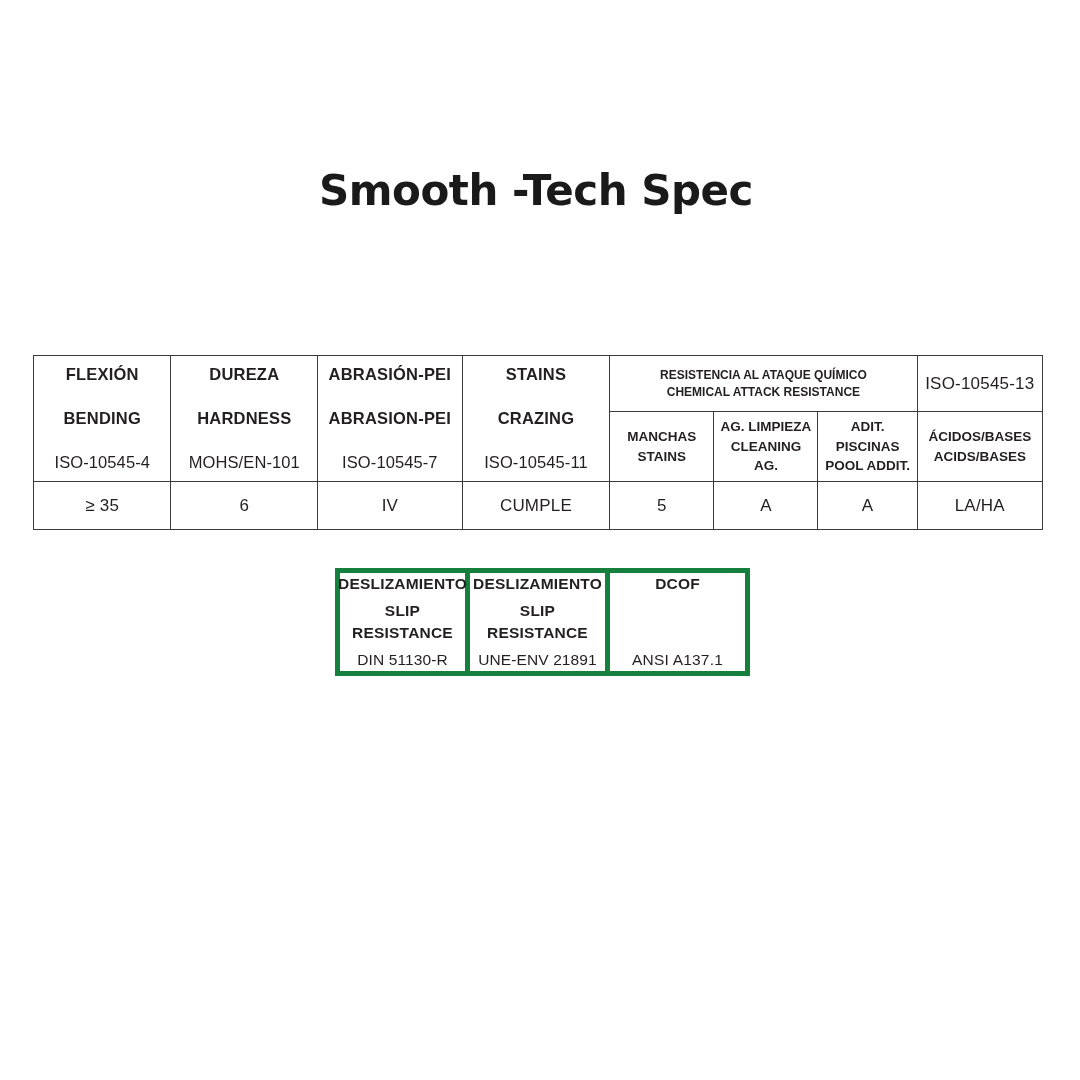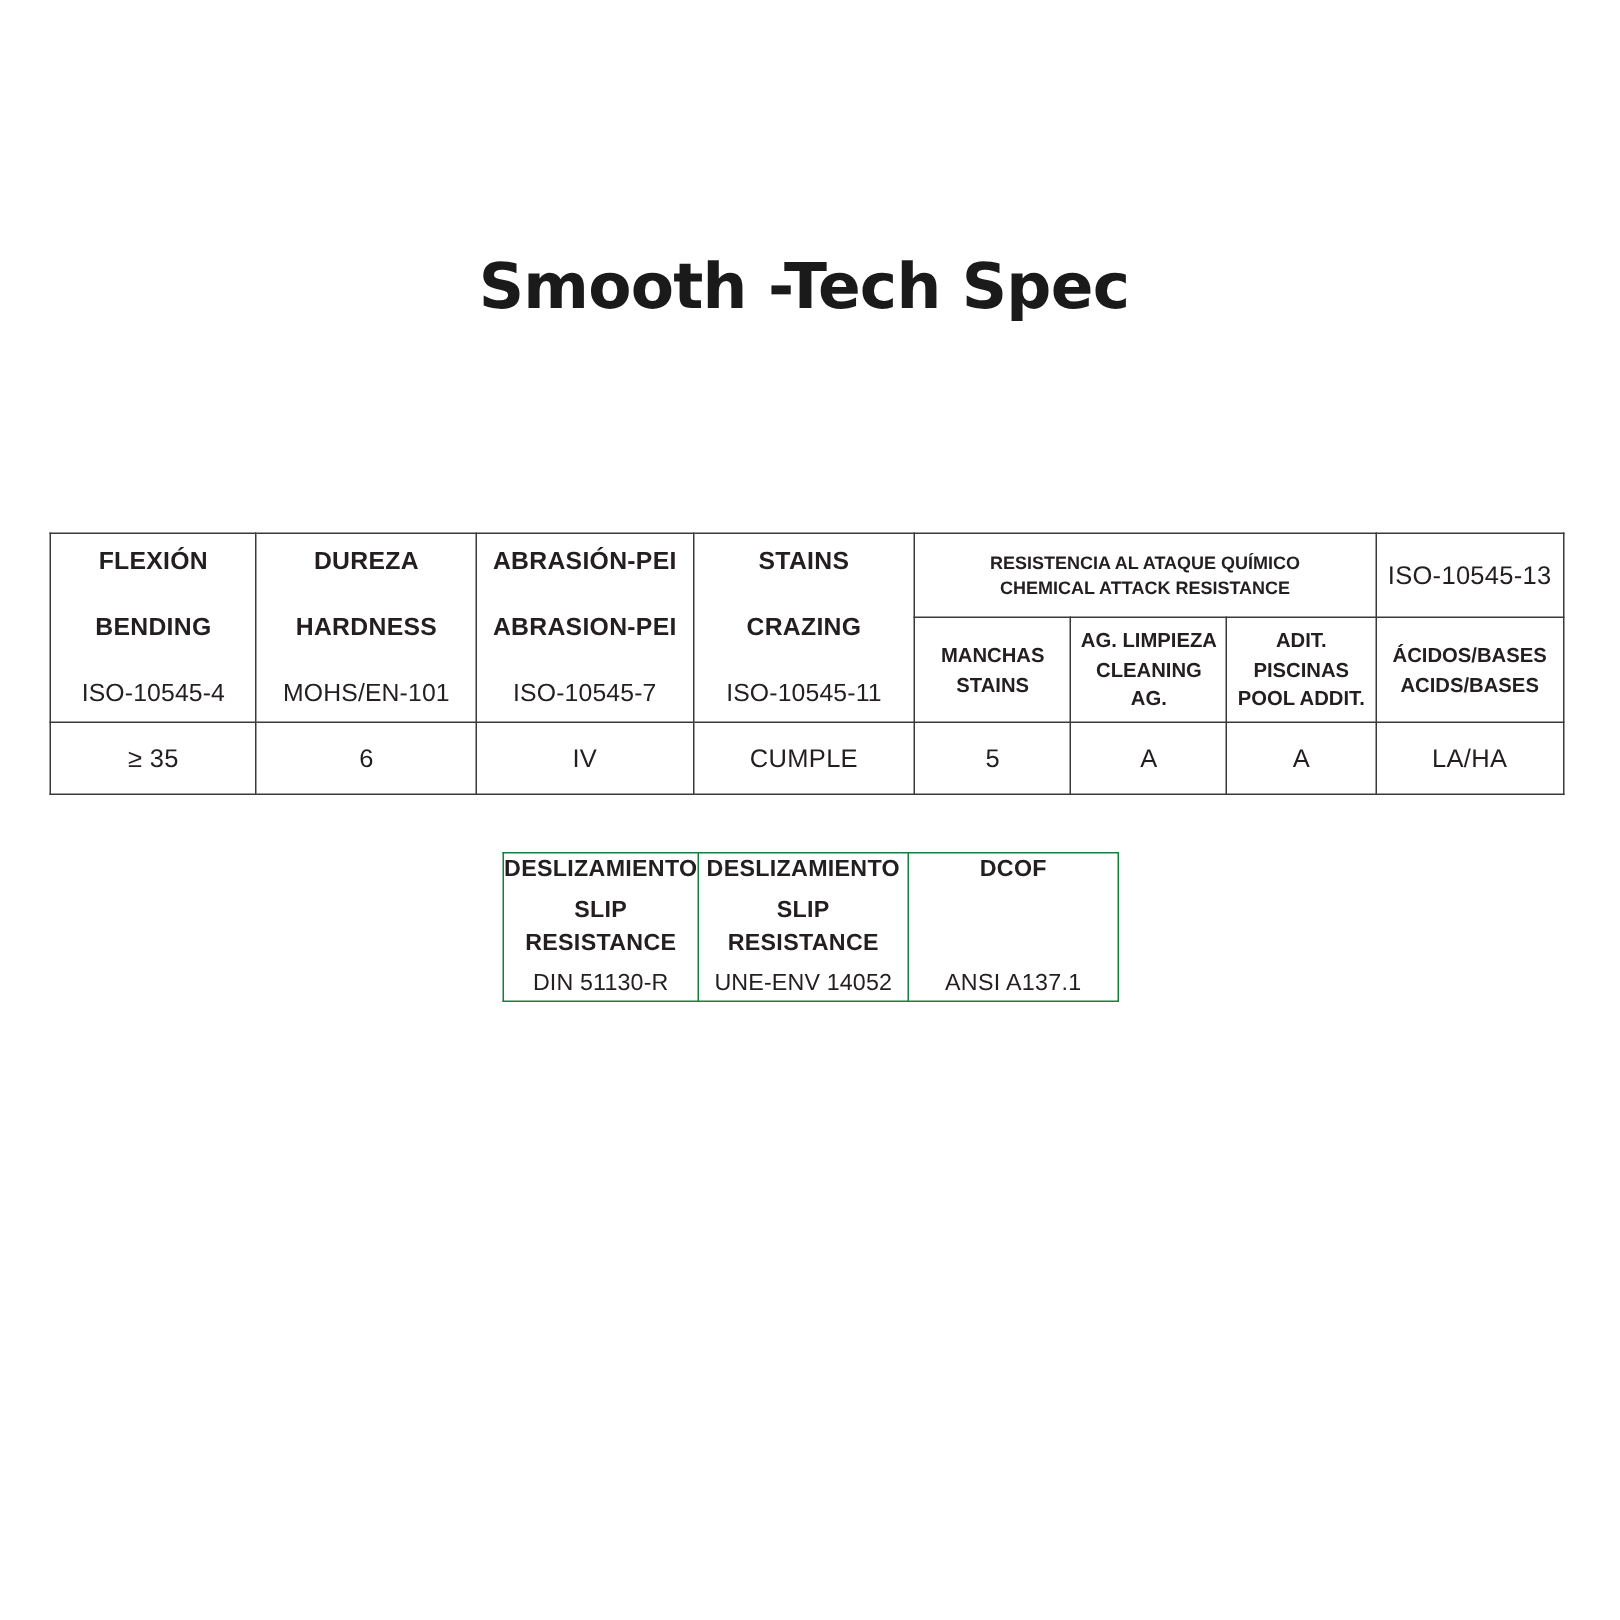--- a/index.html
+++ b/index.html
@@ -100,21 +100,21 @@
   
   .table-slip {
     position: absolute;
     left: 335px;
     top: 568px;
     width: 410px;
     border-collapse: collapse;
     table-layout: fixed;
   }
   .table-slip td {
-    border: 1px solid #15803d;
+    border: 5px solid #15803d;
     text-align: center;
     vertical-align: middle;
     color: #231f20;
   }
   .table-slip .hcell { height: 98px; }
   .table-slip .hcell .lines {
     height: 98px;
     font-size: 15.5px;
   }
   .table-slip .value-row td {
@@ -218,21 +218,21 @@
         <div class="lines">
           <span>DESLIZAMIENTO</span>
           <span>SLIP RESISTANCE</span>
           <span>DIN 51130-R</span>
         </div>
       </td>
       <td class="hcell">
         <div class="lines">
           <span>DESLIZAMIENTO</span>
           <span>SLIP RESISTANCE</span>
-          <span>UNE-ENV 14052</span>
+          <span>UNE-ENV 21891</span>
         </div>
       </td>
       <td class="hcell">
         <div class="lines">
           <span>DCOF</span>
           <span style="font-weight:normal">ANSI A137.1</span>
         </div>
       </td>
     </tr>
   </tbody>

